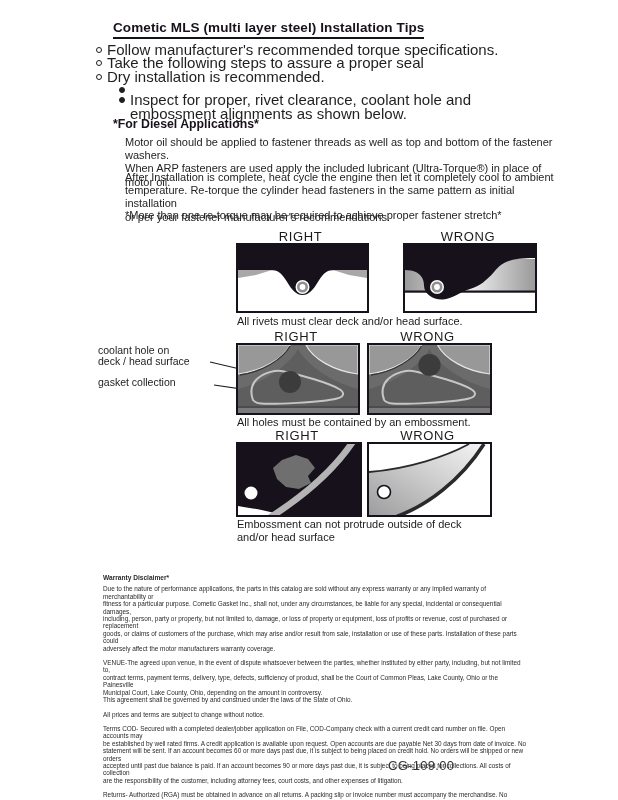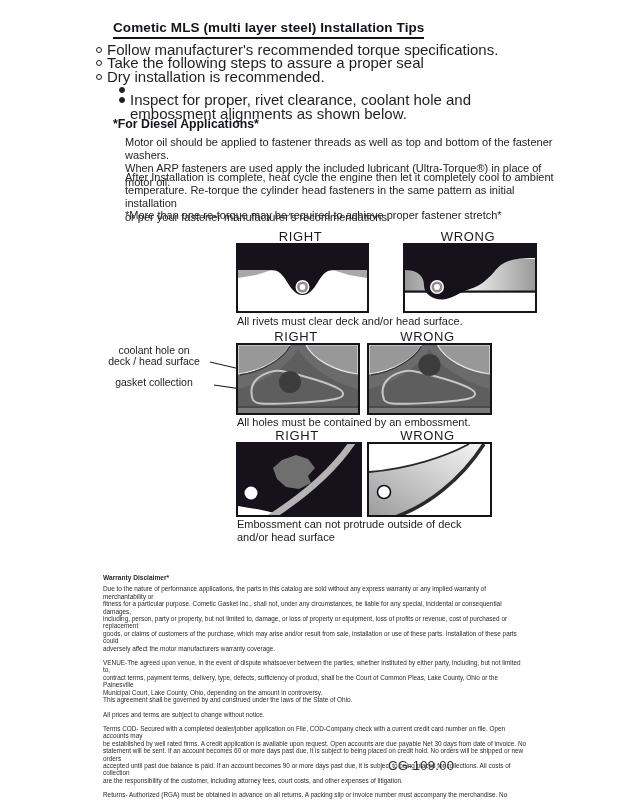--- a/index.html
+++ b/index.html
@@ -22,21 +22,21 @@
   .b-row.sub .marker{background:#1f1f1f;}
   .sect-head{left:113px;top:117px;font-size:12.3px;font-weight:bold;color:#17111c;}
   .para{left:125px;width:440px;font-size:11px;line-height:13.2px;white-space:pre-line;color:#242424;}
   .p1{top:136px;}
   .p2{top:171px;}
   .p3{top:209px;}
   .rw-label{font-size:13px;font-weight:400;letter-spacing:0.6px;text-align:center;color:#1b1b1b;}
   .dbox{border:2px solid #17111c;background:#fff;}
   .dbox svg{display:block;width:100%;height:100%;}
   .caption{font-size:11px;color:#1d1d1d;line-height:12.6px;white-space:pre-line;}
-  .callout{width:112px;text-align:center;font-size:10.5px;line-height:11.3px;color:#1d1d1d;white-space:pre-line;}
+  .callout{width:112px;text-align:left;font-size:10.5px;line-height:11.3px;color:#1d1d1d;white-space:pre-line;}
   .legal{left:103px;top:574px;width:424px;font-size:6.4px;line-height:7.4px;color:#2a2a2a;}
   .legal .lp{white-space:pre-line;margin:0 0 7px 0;}
   .legal .lh{font-weight:bold;margin:0 0 4px 0;font-size:6.6px;}
   .page-num{left:388px;top:758px;font-size:13px;color:#343434;letter-spacing:0.3px;}
 </style>
 </head>
 <body>
 
 <div class="page">
 

